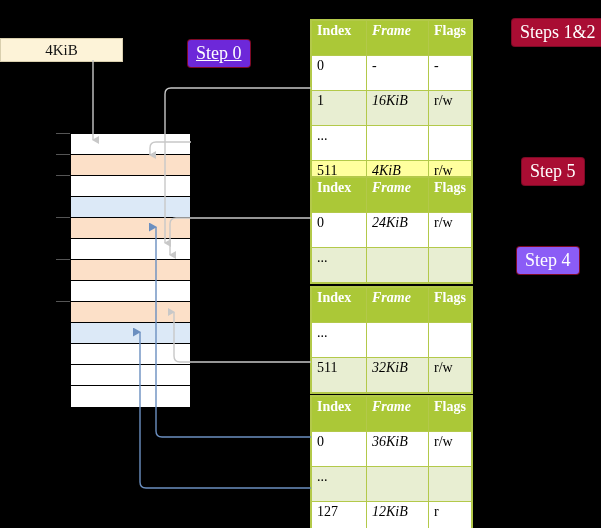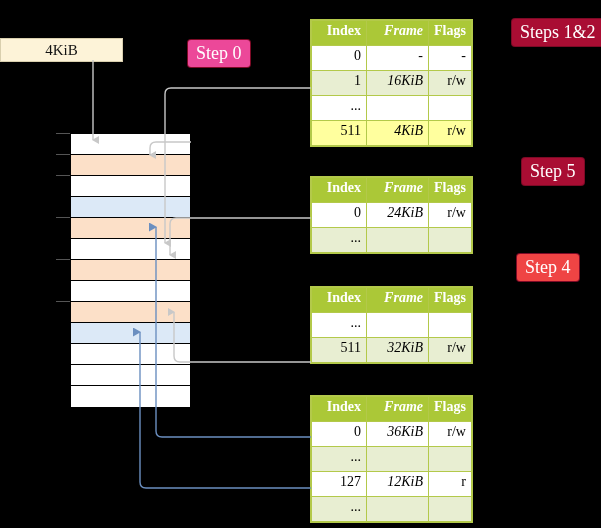--- a/index.html
+++ b/index.html
@@ -22,46 +22,46 @@
   .memcol{position:absolute;border:1px solid #000;box-sizing:border-box;background:#fff;}
   .memrow{position:absolute;left:0;box-sizing:border-box;
           border-bottom:1px solid #000;width:100%;}
   .memrow.last{border-bottom:none;}
   .tick{position:absolute;height:1px;background:#555;}
 
   
   .ptable{position:absolute;border-collapse:collapse;border-spacing:0;
           background:#fff;font-size:14px;color:#000;
           box-shadow:0 0 0 1px #b3c94a;}
-  .ptable td,.ptable th{border:1px solid #b3c94a;padding:2px 5px 6px 5px;
-          text-align:right;height:20px;box-sizing:border-box;font-weight:normal;margin-top:31px;}
+  .ptable td,.ptable th{border:1px solid #b3c94a;padding:2px 5px 16px 5px;
+          text-align:left;height:20px;box-sizing:border-box;font-weight:normal;margin-top:31px;}
   .ptable th{background:#abc837;color:#fff;font-weight:bold;font-size:14px;}
   .ptable tr.alt td{background:#e8eed2;}
   .ptable td.hl{background:#ffff9e;}
   .c-index{width:55px;}
   .c-frame{width:62px;font-style:italic;}
   .c-flags{width:41px;}
 
   svg.wires{position:absolute;left:0;top:0;width:601px;height:528px;
             pointer-events:none;}
 </style>
 </head>
 <body>
 
 <div class="stage">
 
   <div class="kib-box" id="kib-box" style="left: 0px; top: 38px; width: 121px; height: 22px; background: rgb(253, 243, 216);">
     <span>4KiB</span>
   </div>
 
   <div id="badges">
-      <div class="badge" style="left: 188px; top: 40px; background: #ec4899; color: rgb(255, 255, 255);">Step 0</div>
+      <div class="badge" style="left: 188px; top: 40px; background: #6d28d9; color: rgb(255, 255, 255); text-decoration: underline;">Step 0</div>
       <div class="badge" style="left: 512px; top: 19px; background: rgb(169, 13, 51); color: rgb(255, 255, 255);">Steps 1&amp;2</div>
       <div class="badge" style="left: 522px; top: 158px; background: rgb(169, 13, 51); color: rgb(255, 255, 255);">Step 5</div>
-      <div class="badge" style="left: 517px; top: 254px; background: #ef4444; color: rgb(255, 255, 255);">Step 4</div>
+      <div class="badge" style="left: 517px; top: 247px; background: #8b5cf6; color: rgb(255, 255, 255);">Step 4</div>
     </div>
 
   <div class="memcol" id="memcol" style="left: 70px; top: 133px; width: 121px; height: 273px;">
       <div class="memrow" style="top: 0px; height: 21px; background: rgb(255, 255, 255);"></div>
       <div class="memrow" style="top: 21px; height: 21px; background: rgb(252, 224, 200);"></div>
       <div class="memrow" style="top: 42px; height: 21px; background: rgb(255, 255, 255);"></div>
       <div class="memrow" style="top: 63px; height: 21px; background: rgb(220, 233, 247);"></div>
       <div class="memrow" style="top: 84px; height: 21px; background: rgb(252, 224, 200);"></div>
       <div class="memrow" style="top: 105px; height: 21px; background: rgb(255, 255, 255);"></div>
       <div class="memrow" style="top: 126px; height: 21px; background: rgb(252, 224, 200);"></div>

